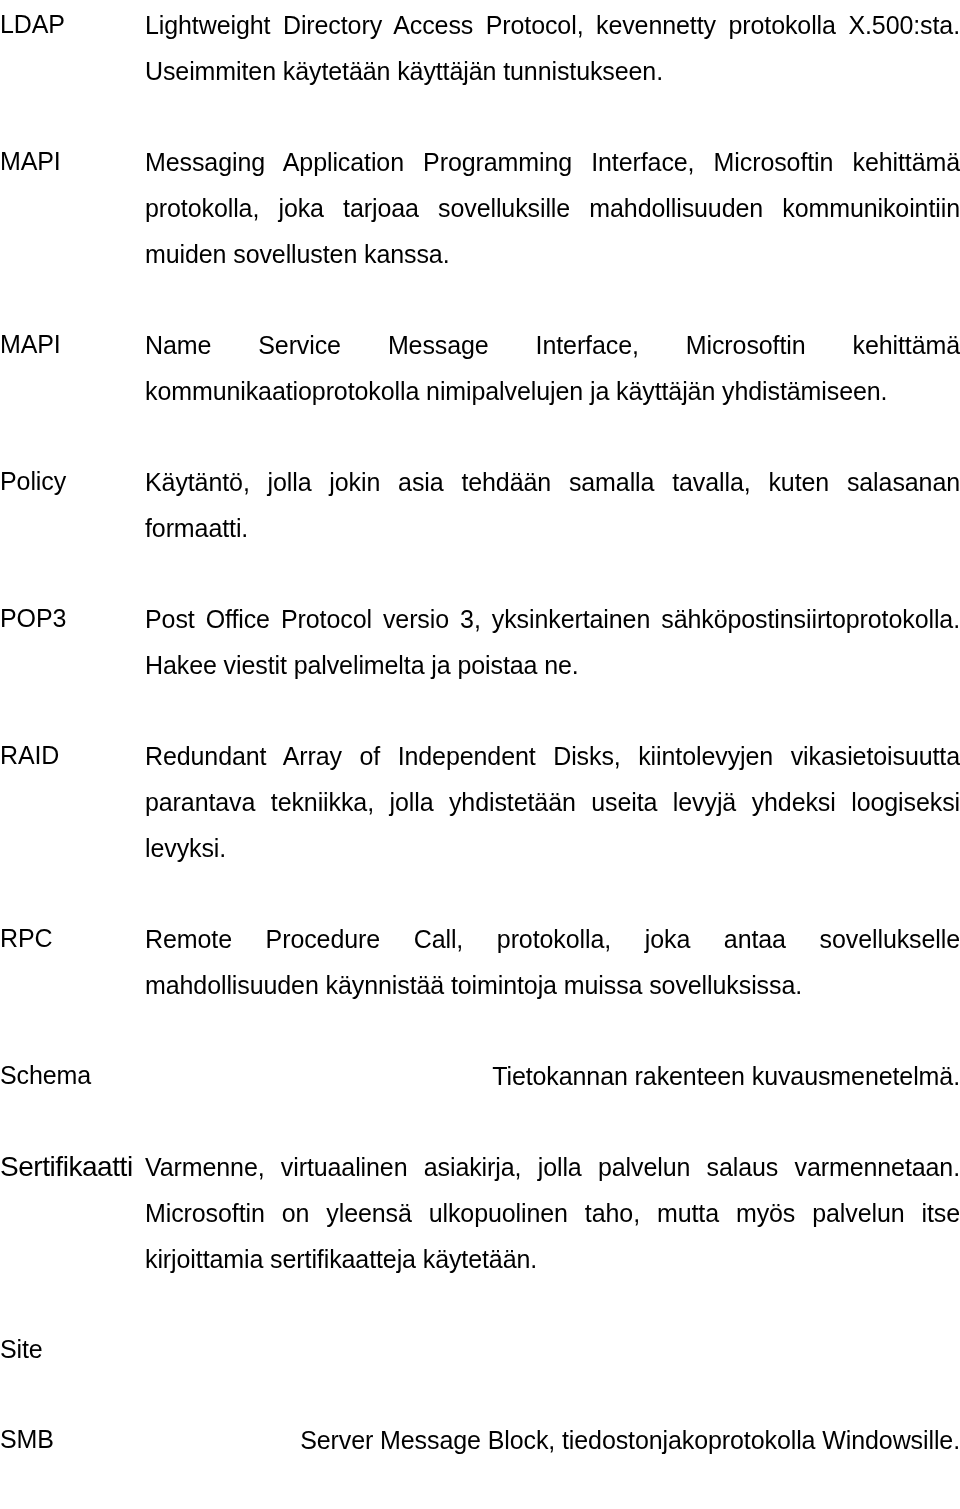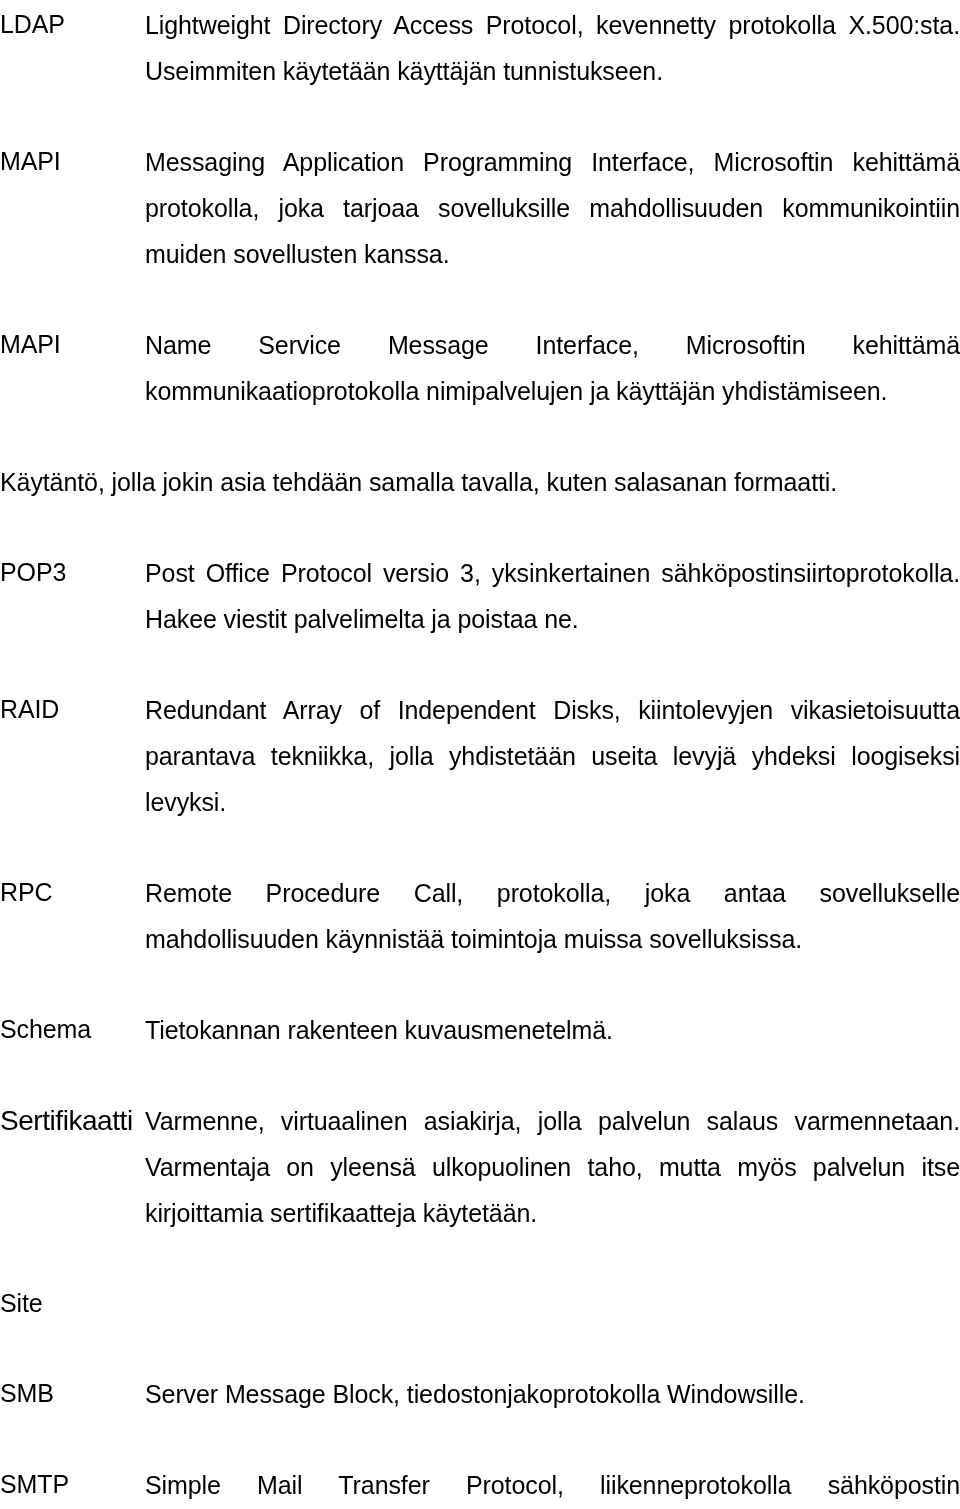--- a/index.html
+++ b/index.html
@@ -70,62 +70,63 @@
     letter-spacing: -0.1px;
     word-spacing: 0px;
     text-align: justify;
     text-justify: inter-word;
     hyphens: none;
     color: #000000;
   }
 
   
   .definition.single {
-    text-align: left;
+    text-align: right;
   }
 </style>
 </head>
 <body>
 
 <div id="page">
   <div class="glossary" id="glossary">
       <div class="entry">
         <div class="term">LDAP</div>
         <div class="definition">Lightweight Directory Access Protocol, kevennetty protokolla X.500:sta. Useimmiten käytetään käyttäjän tunnistukseen.</div>
       </div>
       <div class="entry">
         <div class="term">MAPI</div>
         <div class="definition">Messaging Application Programming Interface, Microsoftin kehittämä protokolla, joka tarjoaa sovelluksille mahdollisuuden kommunikointiin muiden sovellusten kanssa.</div>
       </div>
       <div class="entry">
         <div class="term">MAPI</div>
         <div class="definition">Name Service Message Interface, Microsoftin kehittämä kommunikaatioprotokolla nimipalvelujen ja käyttäjän yhdistämiseen.</div>
       </div>
       <div class="entry">
+        <div class="term">Policy</div>
         <div class="definition">Käytäntö, jolla jokin asia tehdään samalla tavalla, kuten salasanan formaatti.</div>
       </div>
       <div class="entry">
         <div class="term">POP3</div>
         <div class="definition">Post Office Protocol versio 3, yksinkertainen sähköpostinsiirtoprotokolla. Hakee viestit palvelimelta ja poistaa ne.</div>
       </div>
       <div class="entry">
         <div class="term">RAID</div>
         <div class="definition">Redundant Array of Independent Disks, kiintolevyjen vikasietoisuutta parantava tekniikka, jolla yhdistetään useita levyjä yhdeksi loogiseksi levyksi.</div>
       </div>
       <div class="entry">
         <div class="term">RPC</div>
         <div class="definition">Remote Procedure Call, protokolla, joka antaa sovellukselle mahdollisuuden käynnistää toimintoja muissa sovelluksissa.</div>
       </div>
       <div class="entry">
         <div class="term">Schema</div>
         <div class="definition single">Tietokannan rakenteen kuvausmenetelmä.</div>
       </div>
       <div class="entry">
         <div class="term long">Sertifikaatti</div>
-        <div class="definition">Varmenne, virtuaalinen asiakirja, jolla palvelun salaus varmennetaan. Varmentaja on yleensä ulkopuolinen taho, mutta myös palvelun itse kirjoittamia sertifikaatteja käytetään.</div>
+        <div class="definition">Varmenne, virtuaalinen asiakirja, jolla palvelun salaus varmennetaan. Microsoftin on yleensä ulkopuolinen taho, mutta myös palvelun itse kirjoittamia sertifikaatteja käytetään.</div>
       </div>
       <div class="entry">
         <div class="term">Site</div>
       </div>
       <div class="entry">
         <div class="term">SMB</div>
         <div class="definition single">Server Message Block, tiedostonjakoprotokolla Windowsille.</div>
       </div>
       <div class="entry">
         <div class="term">SMTP</div>

